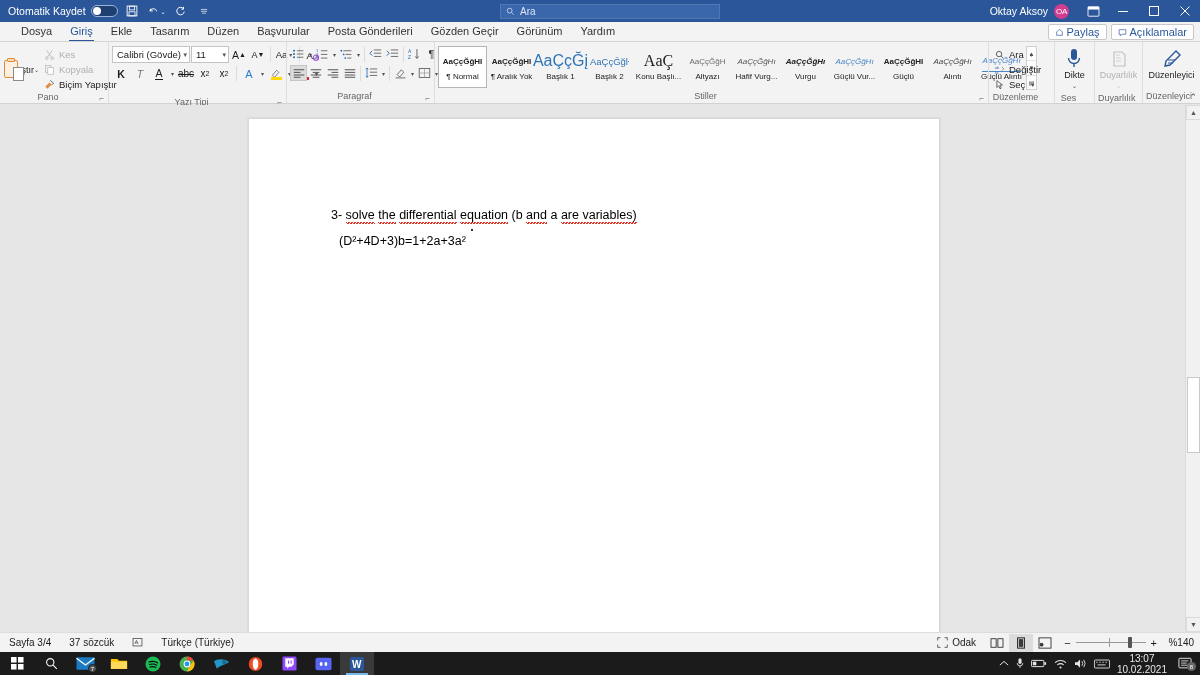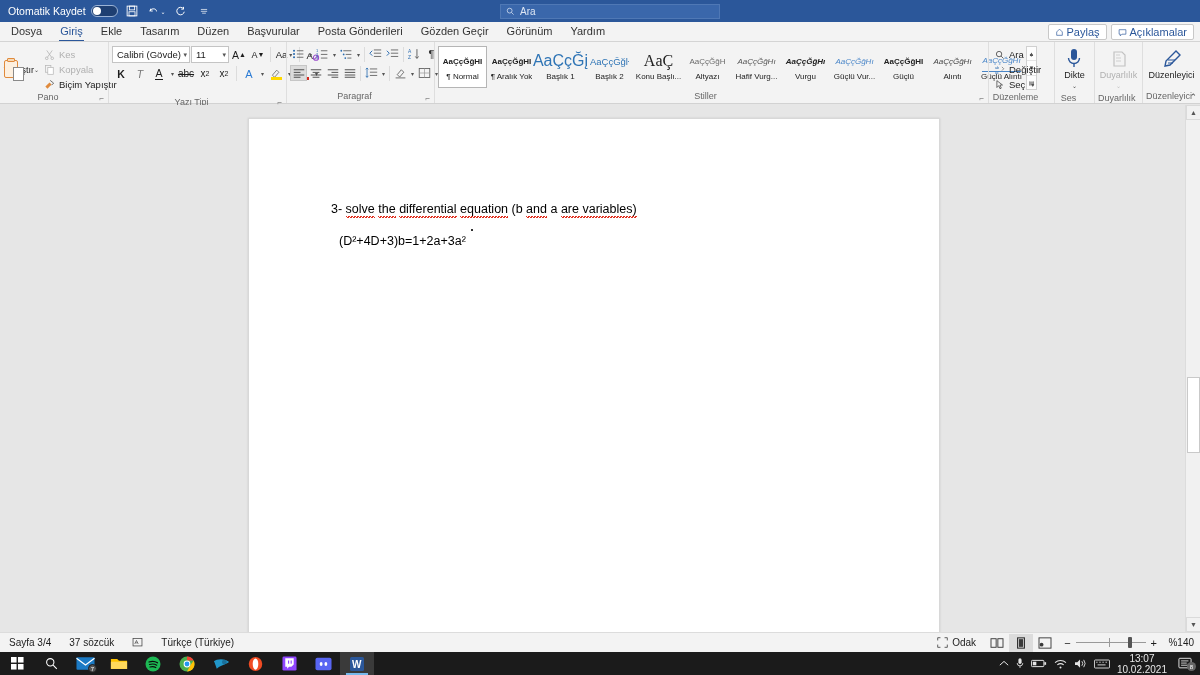--- a/index.html
+++ b/index.html
@@ -61,21 +61,21 @@
   }
   .wbtn {
     width: 31px; height: 22px; display: flex; align-items: center;
     justify-content: center; color: #fff; font-size: 11px;
   }
   .wbtn.ribbon-opt { width: 28px; }
 
   
   .tabstrip {
     height: 20px; background: #f3f3f3; display: flex; align-items: flex-end;
-    padding-left: 2px; position: relative;
+    padding-left: 12px; position: relative;
     border-bottom: 1px solid #d4d4d4;
   }
   .tab {
     padding: 2px 9px 3px; font-size: 11px; color: #333;
     position: relative; line-height: 14px;
   }
   .tab.active { color: #2b579a; }
   .tab.active::after {
     content: ''; position: absolute; left: 8px; right: 8px; bottom: 0;
     height: 1.5px; background: #2b579a;
@@ -219,21 +219,21 @@
   .docarea {
     position: absolute; top: 105px; left: 0; right: 0; bottom: 43px;
     background: #e6e6e6; overflow: hidden;
   }
   .page {
     position: absolute; left: 248px; top: 13px; width: 692px; height: 530px;
     background: #fff; border: 1px solid #d8d8d8;
     box-shadow: 0 0 2px rgba(0,0,0,0.12);
   }
   .doc-line1 {
-    position: absolute; left: 82px; top: 83px;
+    position: absolute; left: 82px; top: 89px;
     font-size: 12.5px; color: #000; white-space: nowrap;
     font-family: "Liberation Sans", sans-serif;
   }
   .doc-line2 {
     position: absolute; left: 90px; top: 115px;
     font-size: 12.5px; color: #000; white-space: nowrap;
   }
   .doc-dot {
     position: absolute; left: 222px; top: 110px; width: 2px; height: 2px;
     background: #333;
@@ -368,20 +368,45 @@
   </div>
 
   <div class="searchbox">
     <svg width="9" height="9" viewBox="0 0 16 16">
         <circle cx="6.5" cy="6.5" r="4.3" fill="none" stroke="#e0e8f5" stroke-width="1.3"></circle>
         <path d="M9.8 9.8 L13.5 13.5" stroke="#e0e8f5" stroke-width="1.3"></path>
       </svg>
     <span>Ara</span>
   </div>
 
+  <div class="tb-right">
+    <span class="user-name">Oktay Aksoy</span>
+    <span class="avatar">OA</span>
+    <div class="wbtn ribbon-opt">
+      <svg width="13" height="11" viewBox="0 0 16 14">
+          <rect x="1" y="1" width="14" height="12" rx="1" fill="none" stroke="#fff" stroke-width="1.1"></rect>
+          <rect x="1" y="1" width="14" height="3.5" fill="#fff"></rect>
+        </svg>
+    </div>
+    <div class="wbtn">
+      <svg width="10" height="10" viewBox="0 0 10 10">
+          <path d="M0 5.5 H10" stroke="#fff" stroke-width="1"></path>
+        </svg>
+    </div>
+    <div class="wbtn">
+      <svg width="10" height="10" viewBox="0 0 10 10">
+          <rect x="0.5" y="0.5" width="9" height="9" fill="none" stroke="#fff" stroke-width="1"></rect>
+        </svg>
+    </div>
+    <div class="wbtn close">
+      <svg width="10" height="10" viewBox="0 0 10 10">
+          <path d="M0.5 0.5 L9.5 9.5 M9.5 0.5 L0.5 9.5" stroke="#fff" stroke-width="1"></path>
+        </svg>
+    </div>
+  </div>
 </div>
 
 <div class="tabstrip">
   <div class="tab">Dosya</div>
   <div class="tab active">Giriş</div>
   <div class="tab">Ekle</div>
   <div class="tab">Tasarım</div>
   <div class="tab">Düzen</div>
   <div class="tab">Başvurular</div>
   <div class="tab">Posta Gönderileri</div>

